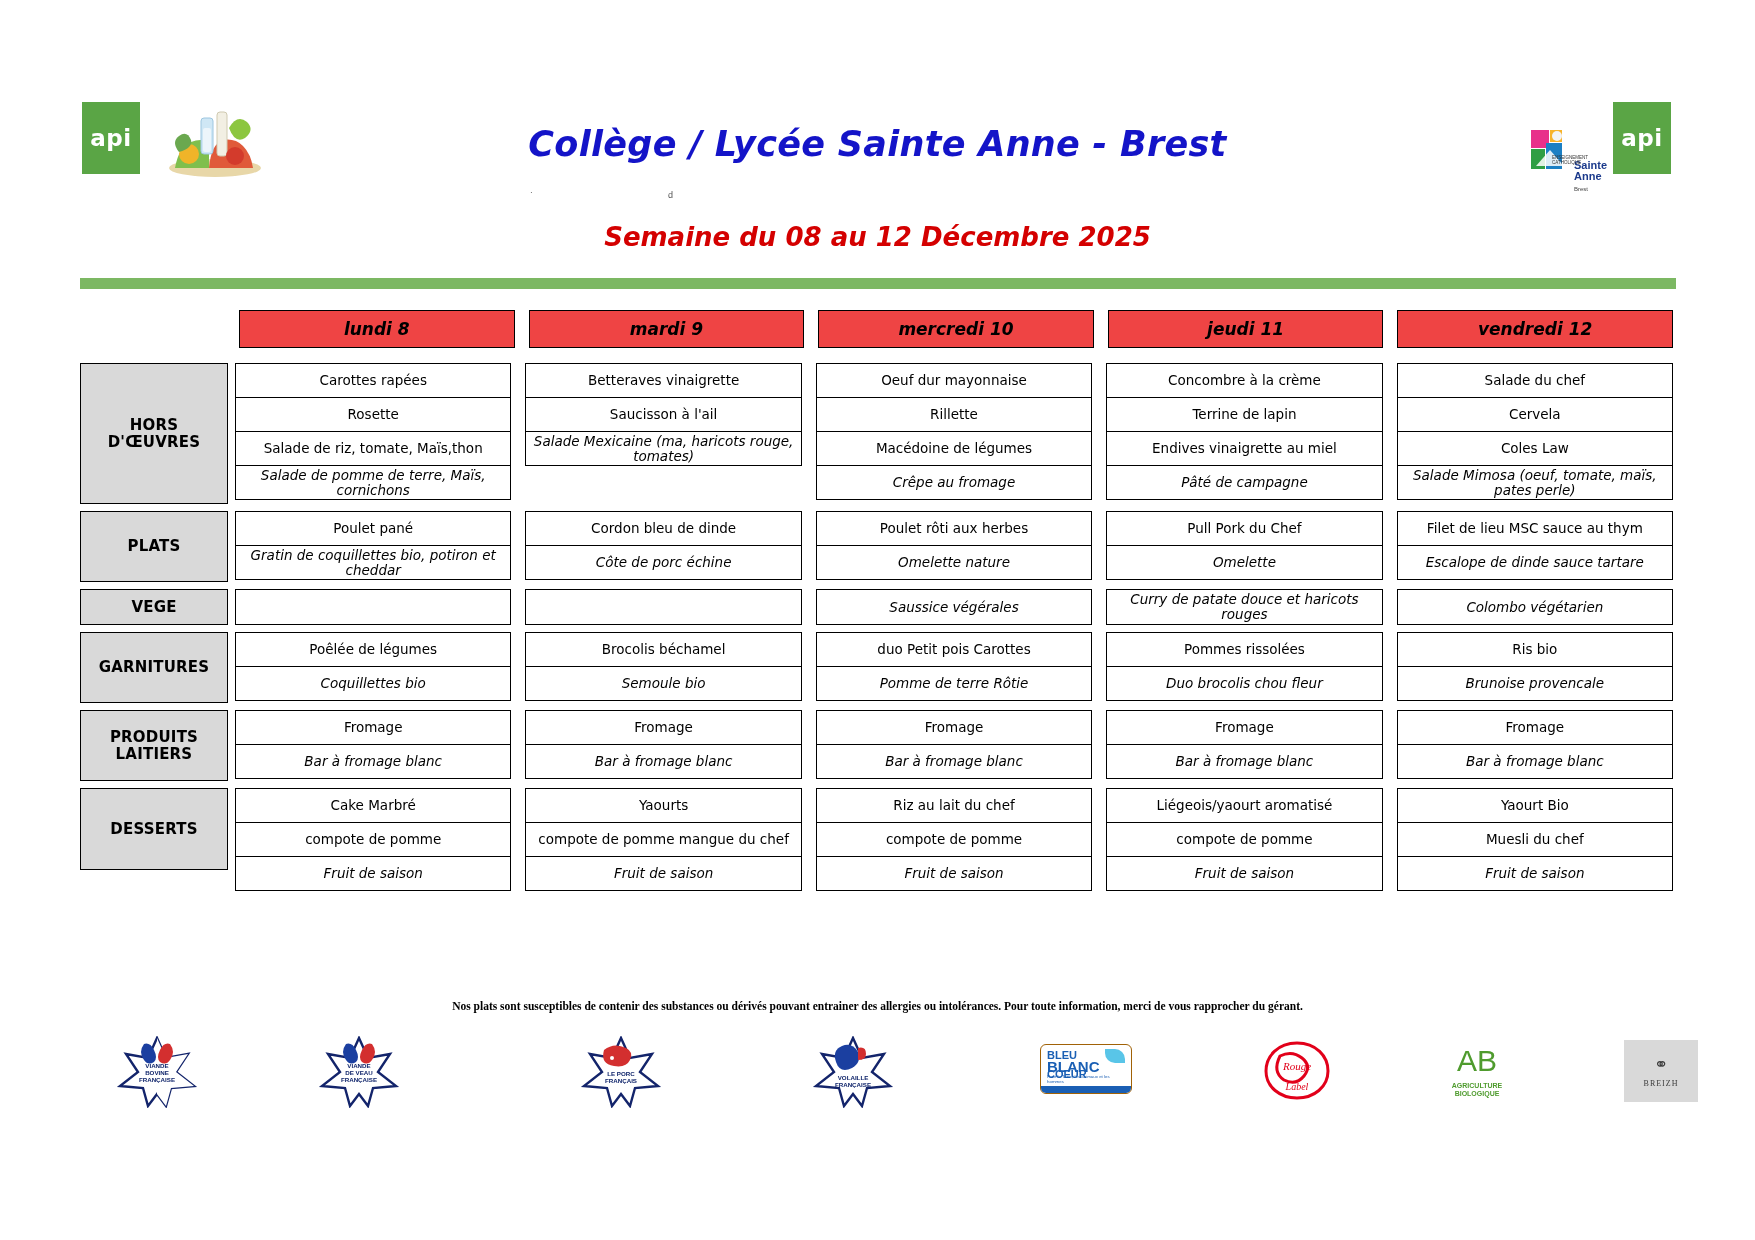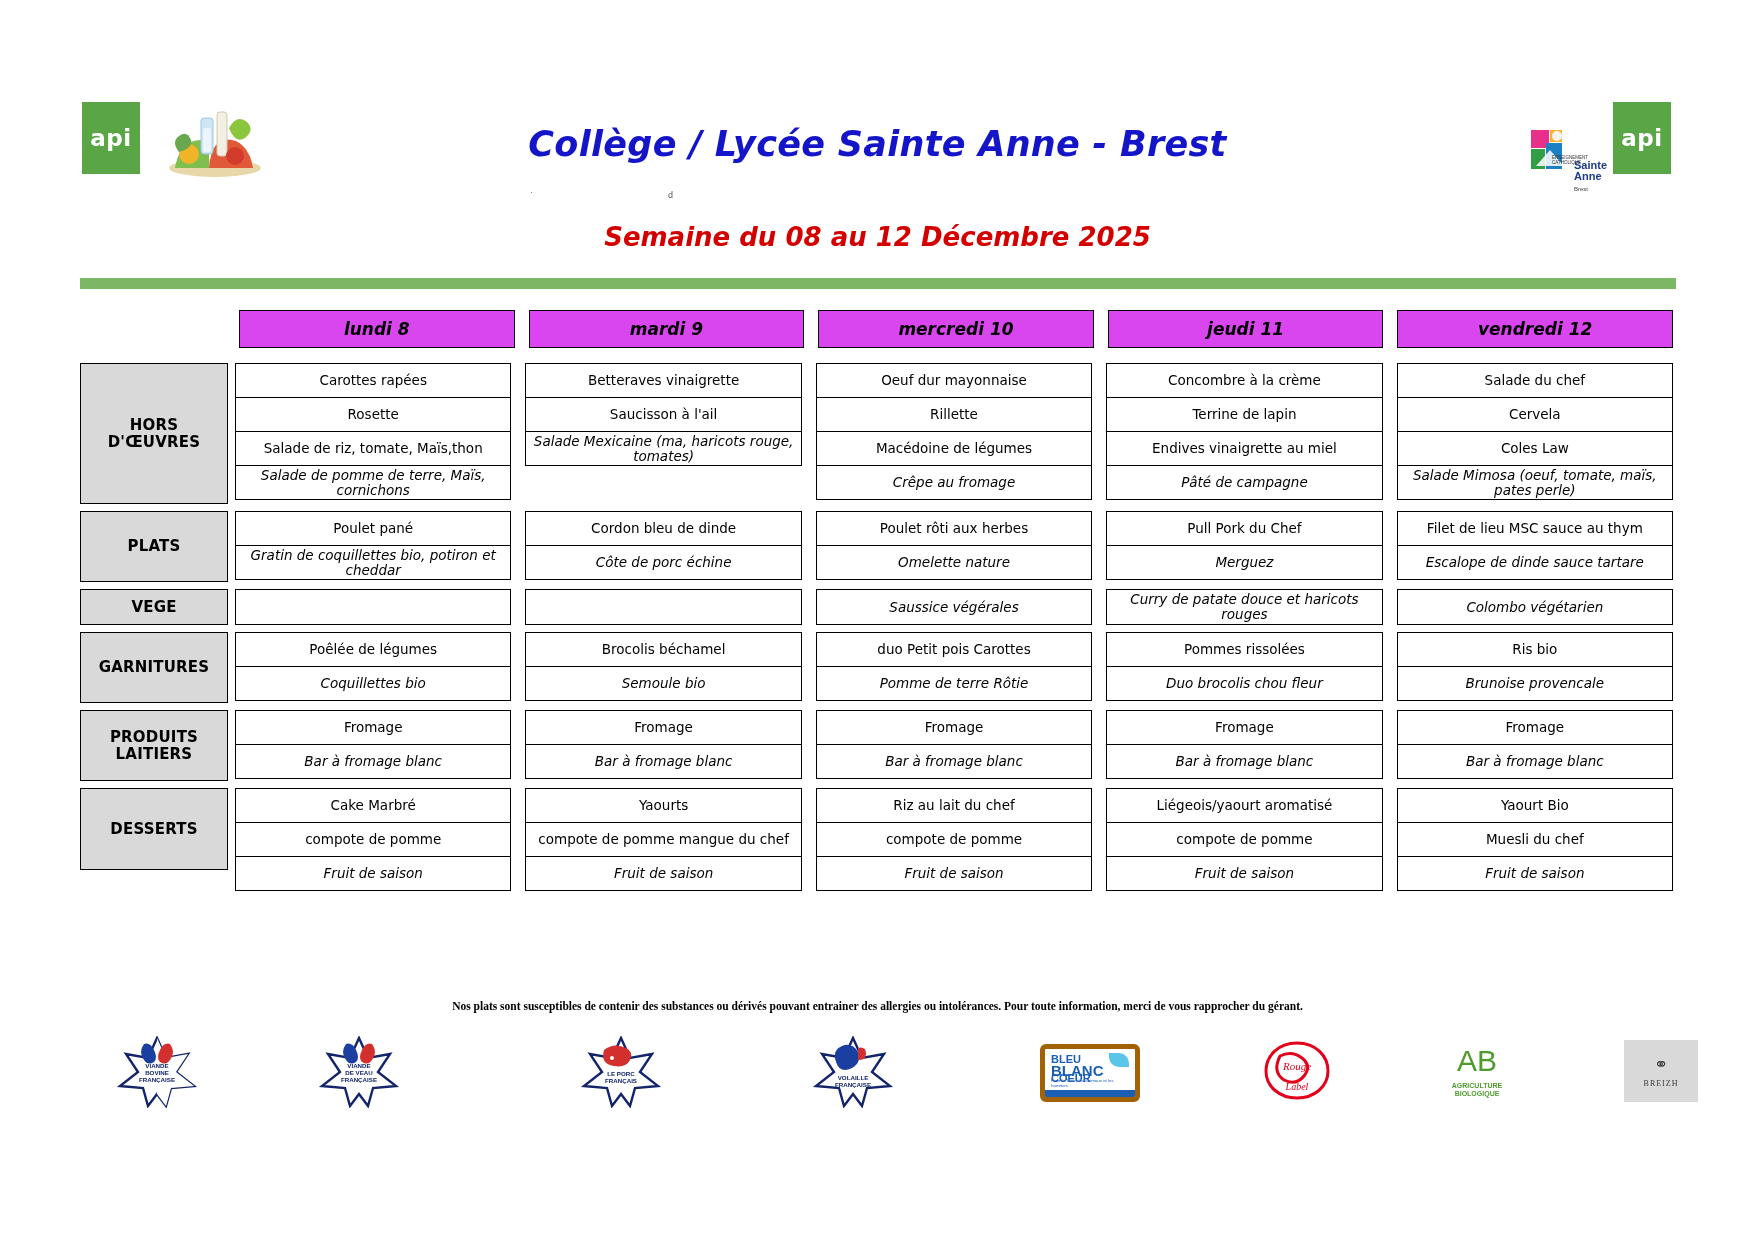--- a/index.html
+++ b/index.html
@@ -146,21 +146,21 @@
     margin-bottom: 15px;
   }
   .spacer-col {
     width: 148px;
     flex: 0 0 148px;
     margin-right: 4px;
   }
   .day-head {
     flex: 1 1 0;
     margin: 0 7px;
-    background: #d946ef;
+    background: #ef4444;
     border: 1px solid #000;
     height: 36px;
     display: flex;
     align-items: center;
     justify-content: center;
     font-size: 17px;
     font-weight: bold;
     font-style: italic;
     font-family: "DejaVu Sans", sans-serif;
     color: #000;
@@ -250,21 +250,21 @@
     font-size: 6.2px;
     font-weight: bold;
     line-height: 7px;
     color: #10256b;
     font-family: "Liberation Sans", sans-serif;
   }
   .bleu-blanc {
     width: 90px; height: 48px;
     border-radius: 6px;
     background: #ffffff;
-    border: 5px solid #a16207;
+    border: 1px solid #a16207;
     position: relative;
     overflow: hidden;
   }
   .bb-line1 { position:absolute; left:6px; top:5px; font-size:11px; font-weight:bold; color:#1a5fb4; font-family:"Liberation Sans", sans-serif; line-height:11px;}
   .bb-line2 { position:absolute; left:6px; top:16px; font-size:15px; font-weight:bold; color:#1a5fb4; font-family:Liberation Sans, sans-serif; line-height:11px;}
   .bb-line3 { position:absolute; left:6px; top:27px; font-size:4.6px; color:#1a5fb4; font-family:"Liberation Sans", sans-serif; line-height:5.4px; width:78px;}
   .bb-strip { position:absolute; left:0; bottom:0; width:100%; height:7px; background:#1a5fb4;}
   .bb-leaf { position:absolute; right:6px; top:4px; width:20px; height:14px; background:#59c5e8; border-radius:0 10px 0 10px;}
 
   .label-rouge {
@@ -405,21 +405,21 @@
       <div class="day-col">
         <div class="cell" style="height:35px">Cordon bleu de dinde</div>
         <div class="cell" style="height:35px">Côte de porc échine</div>
       </div>
       <div class="day-col">
         <div class="cell" style="height:35px">Poulet rôti aux herbes</div>
         <div class="cell" style="height:35px">Omelette nature</div>
       </div>
       <div class="day-col">
         <div class="cell" style="height:35px">Pull Pork du Chef</div>
-        <div class="cell" style="height:35px">Merguez</div>
+        <div class="cell" style="height:35px">Omelette</div>
       </div>
       <div class="day-col">
         <div class="cell" style="height:35px">Filet de lieu MSC sauce au thym</div>
         <div class="cell" style="height:35px">Escalope de dinde sauce tartare</div>
       </div>
     </div>
 
     <div class="section">
       <div class="sec-label" style="height:36px">VEGE</div>
       <div class="day-col">

